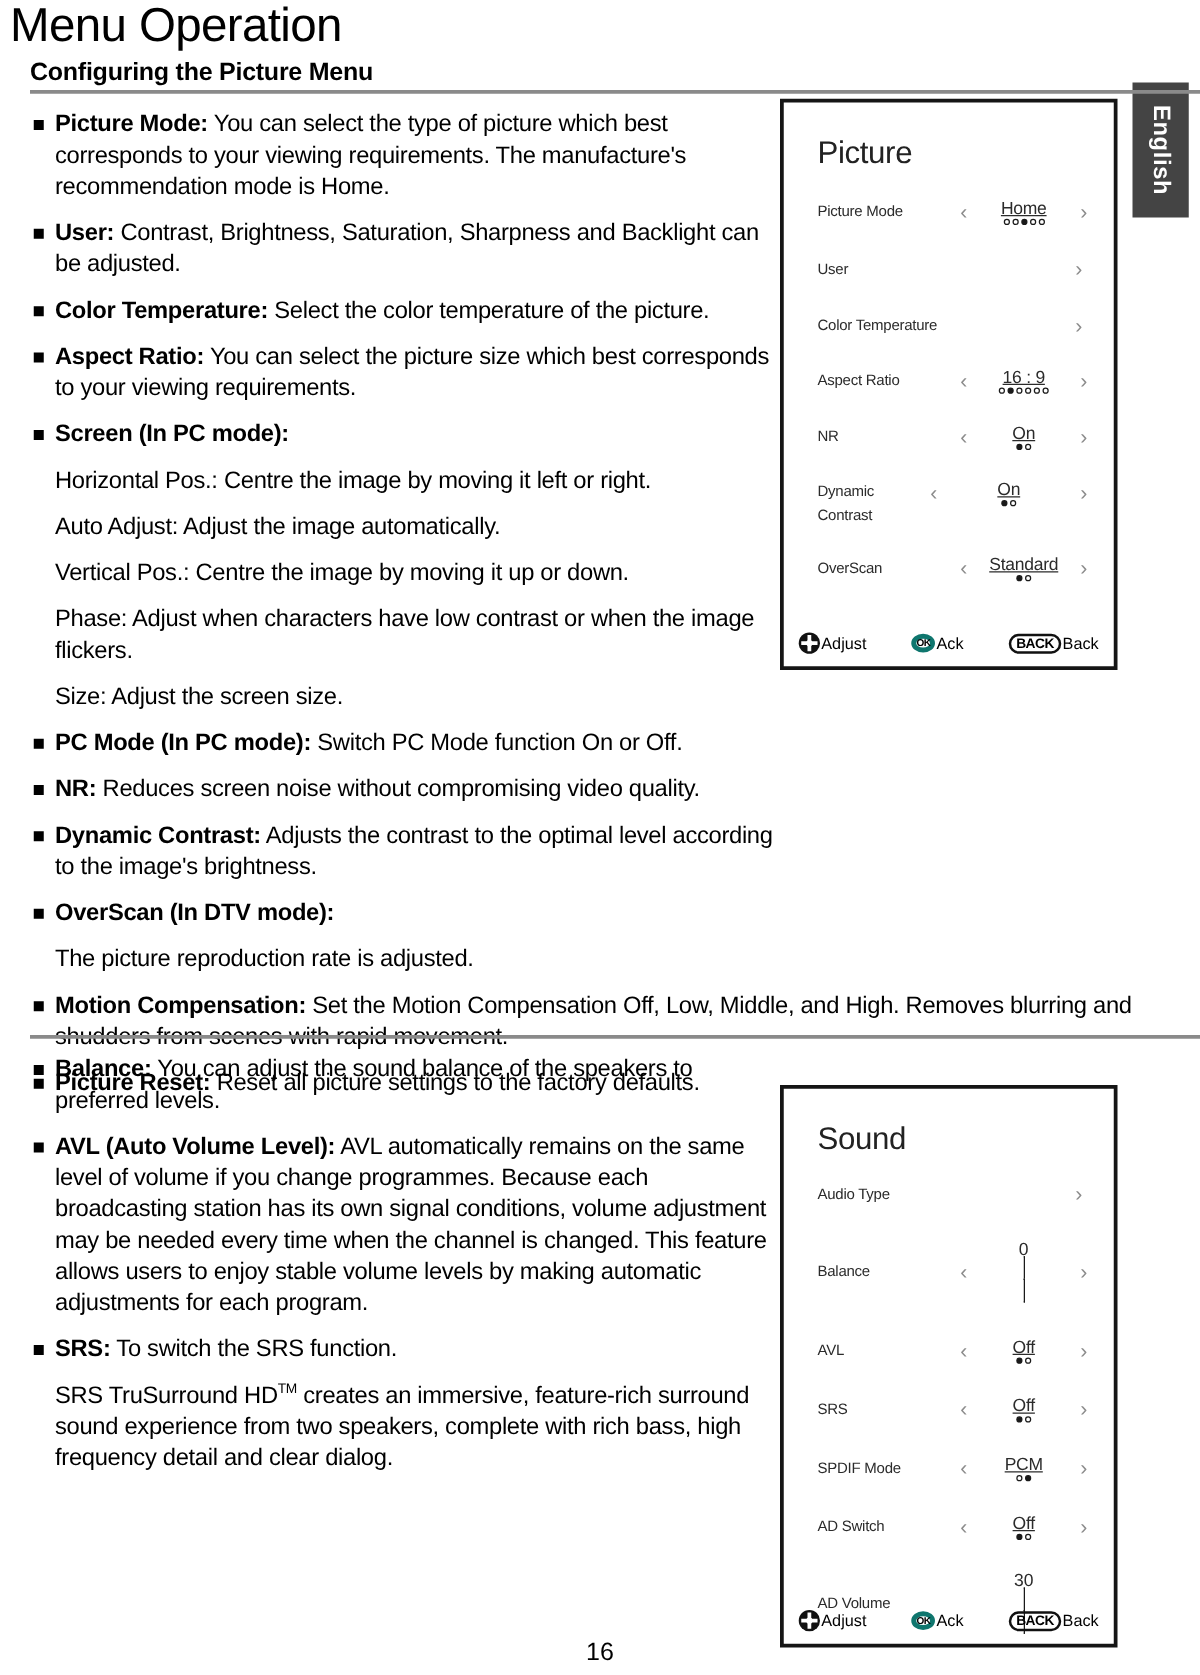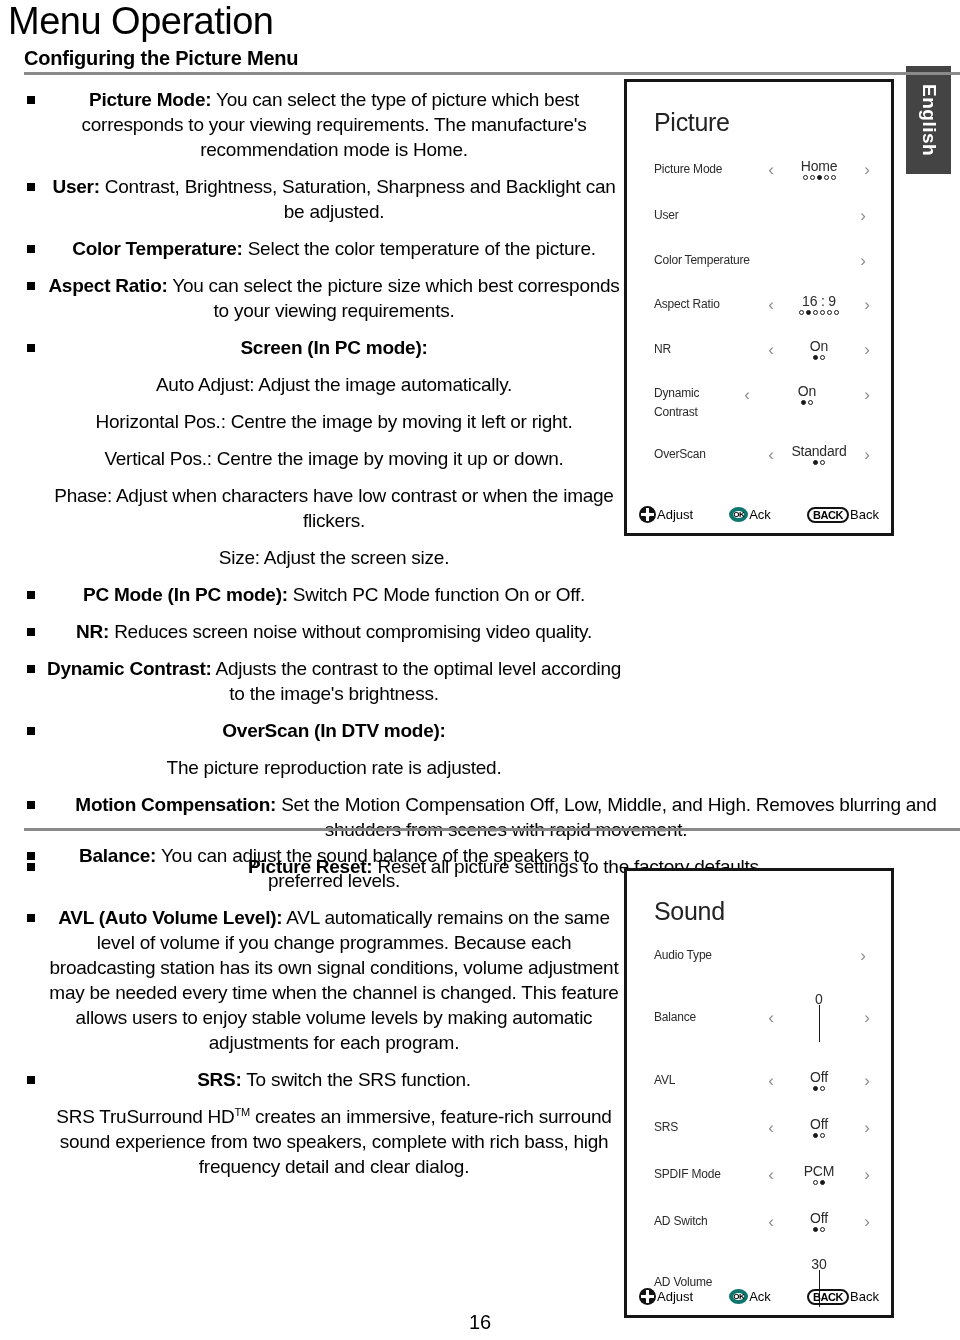--- a/index.html
+++ b/index.html
@@ -50,21 +50,20 @@
 
   .wide { width: 944px; }
 
   .bul {
     position: relative;
     padding-left: 20px;
     font-size: 19px;
     line-height: 25px;
     margin-top: 12px;
     letter-spacing: -0.25px;
-    text-align: center;
   }
   .bul::before {
     content: "";
     position: absolute;
     left: 3px; top: 9px;
     width: 8px; height: 8px;
     background: #000;
   }
   .bul.nosq { padding-left: 20px; }
   .bul.nosq::before { display: none; }
@@ -139,20 +138,21 @@
   .chev-only { margin-right: 4px; }
   .valbox {
     flex: 1;
     text-align: center;
   }
   .valtext {
     font-size: 14px;
     letter-spacing: -0.2px;
     display: block;
     line-height: 14px;
+    text-decoration: underline;
   }
   .dots {
     display: flex;
     justify-content: center;
     gap: 2px;
     margin-top: 2px;
   }
   .dots i {
     width: 5px; height: 5px;
     border-radius: 50%;
@@ -263,22 +263,22 @@
 <div class="col-left wide" id="picture-section">
   <div class="sec-head">Configuring the Picture Menu</div>
   <div class="sec-rule"></div>
 
   <div class="col-narrow" style="width:600px">
     <div class="bul"><span class="b">Picture Mode:</span><span> You can select the type of picture which best corresponds to your viewing requirements. The manufacture's recommendation mode is Home.</span></div>
     <div class="bul"><span class="b">User:</span><span> Contrast, Brightness, Saturation, Sharpness and Backlight can be adjusted.</span></div>
     <div class="bul"><span class="b">Color Temperature:</span><span> Select the color temperature of the picture.</span></div>
     <div class="bul"><span class="b">Aspect Ratio:</span><span> You can select the picture size which best corresponds to your viewing requirements.</span></div>
     <div class="bul"><span class="b">Screen (In PC mode):</span></div>
+    <div class="bul nosq"><span>Horizontal Pos.: Centre the image by moving it left or right.</span></div>
     <div class="bul nosq"><span>Auto Adjust: Adjust the image automatically.</span></div>
-    <div class="bul nosq"><span>Horizontal Pos.: Centre the image by moving it left or right.</span></div>
     <div class="bul nosq"><span>Vertical Pos.: Centre the image by moving it up or down.</span></div>
     <div class="bul nosq"><span>Phase: Adjust when characters have low contrast or when the image flickers.</span></div>
     <div class="bul nosq"><span>Size: Adjust the screen size.</span></div>
     <div class="bul"><span class="b">PC Mode (In PC mode):</span><span> Switch PC Mode function On or Off.</span></div>
     <div class="bul"><span class="b">NR:</span><span> Reduces screen noise without compromising video quality.</span></div>
     <div class="bul"><span class="b">Dynamic Contrast:</span><span> Adjusts the contrast to the optimal level according to the image's brightness.</span></div>
     <div class="bul"><span class="b">OverScan (In DTV mode):</span></div>
     <div class="bul nosq"><span>The picture reproduction rate is adjusted.</span></div>
   </div>
 

